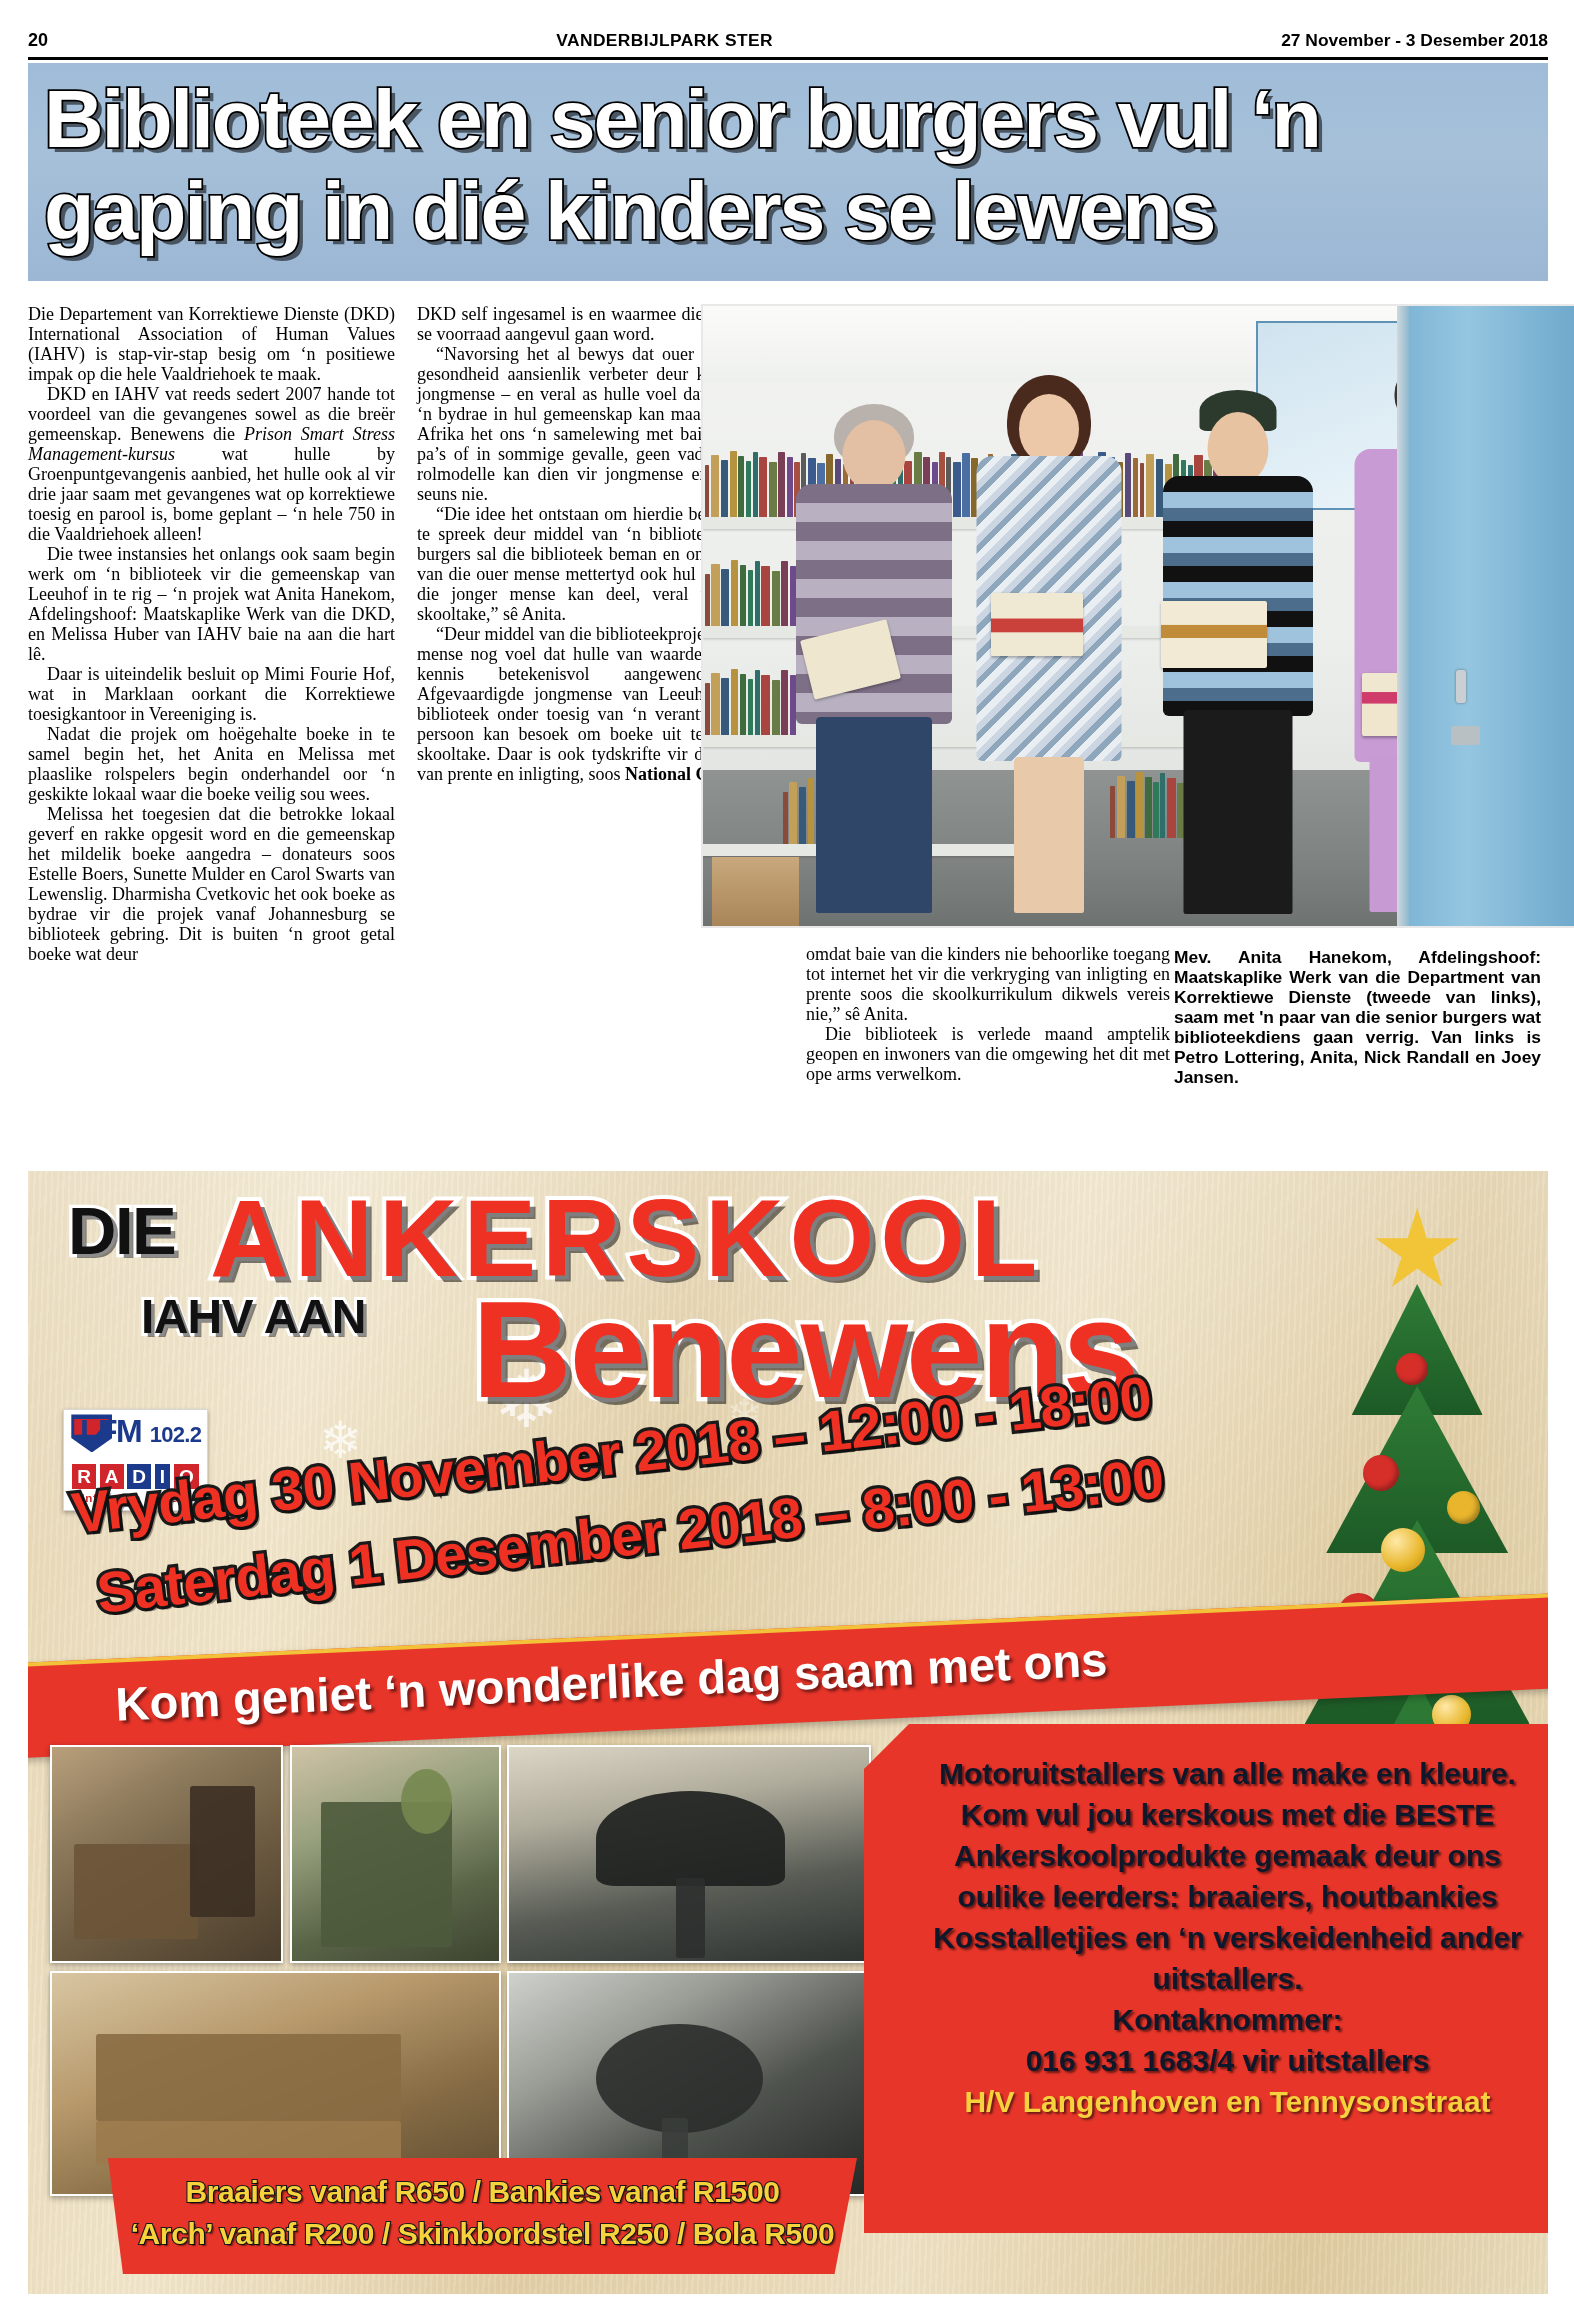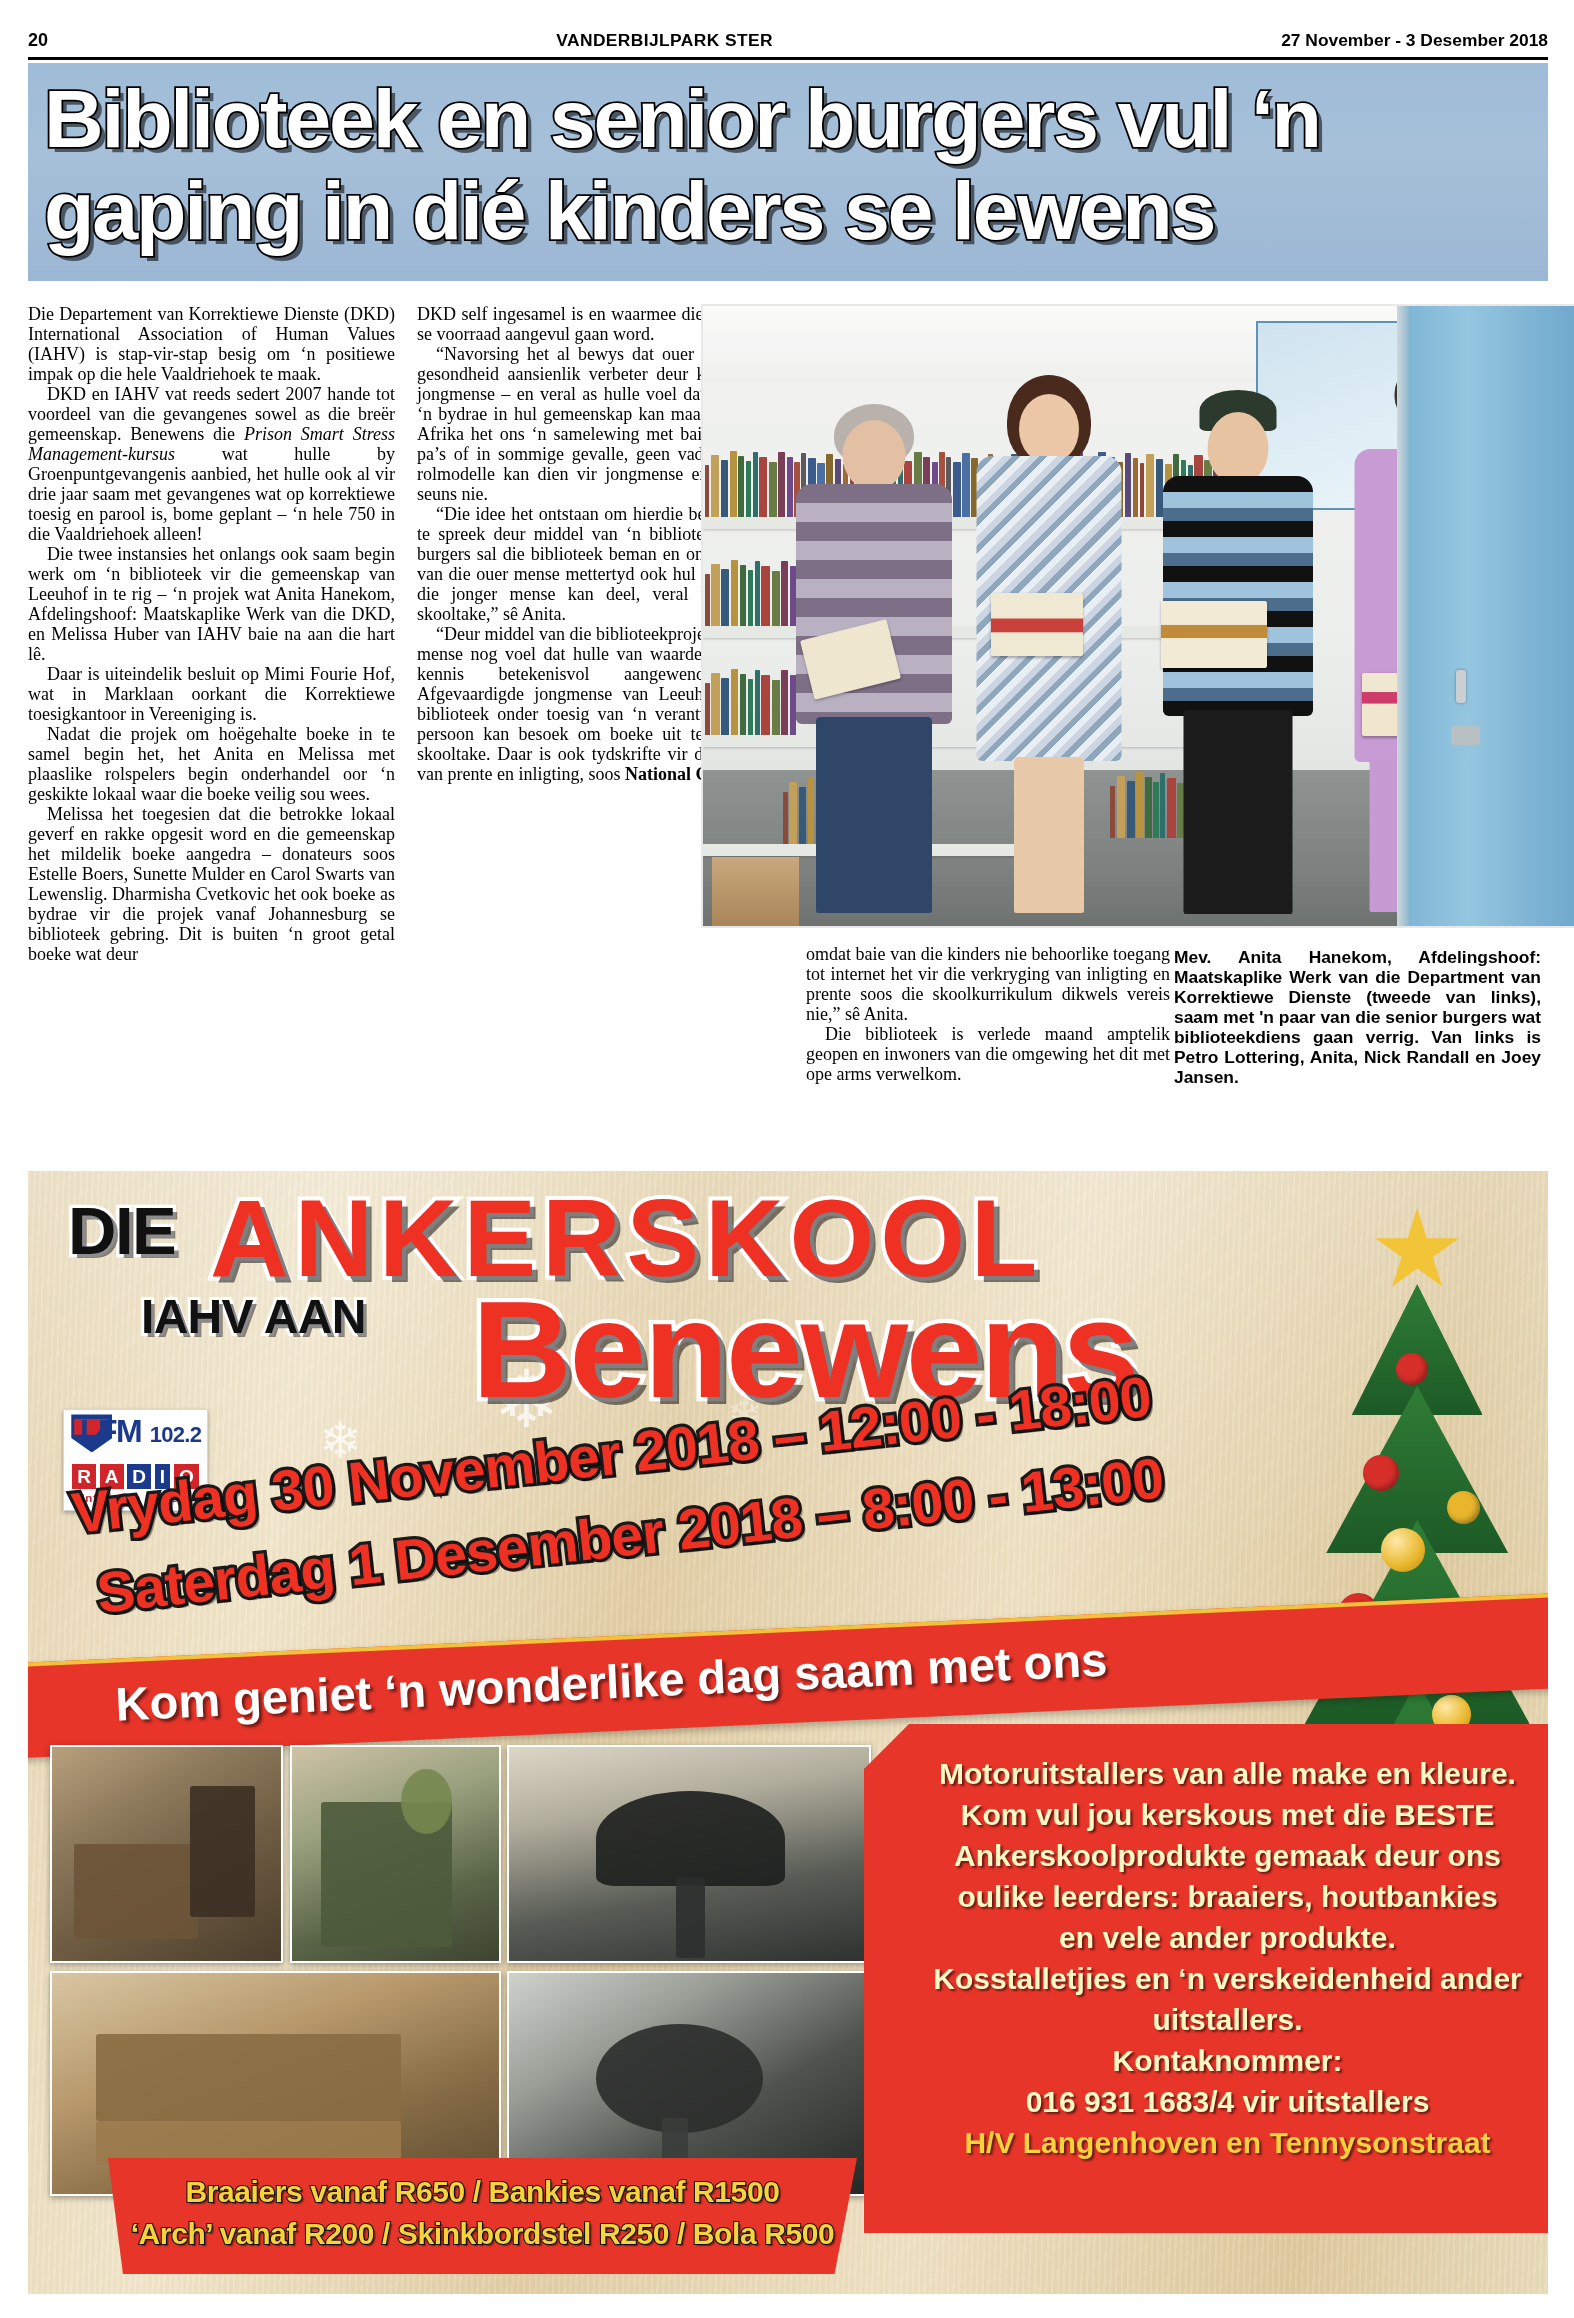--- a/index.html
+++ b/index.html
@@ -253,21 +253,21 @@
     position:absolute; left:836px; top:553px; width:720px; height:509px;
     background:#e8352a;
     clip-path:polygon(45px 0, 100% 0, 100% 100%, 0 100%, 0 45px);
     box-shadow:0 2.9px 8.7px rgba(0,0,0,.35);
   }
   .ad-panel-inner { position:absolute; left:29px; top:29px; right:22px;
                     text-align:center; }
   .ap-line {
     font-family:"Liberation Sans", sans-serif; font-weight:bold;
     font-size:30px; line-height:41px;
-    color:#fef9c3;
+    color:#0f172a;
     text-shadow:2.2px 2.2px 2.2px rgba(0,0,0,.55);
     white-space:nowrap;
   }
   .ap-line.yellow { color:#f6d33c; }
 
   
   .xtree { position:absolute; right:7.3px; top:44px; width:247px; height:872px; }
   .xt-layer { position:absolute; left:50%; transform:translateX(-50%);
               background:linear-gradient(180deg,#2f7d36,#1d5a26);
               clip-path:polygon(50% 0, 100% 100%, 0 100%); }
@@ -606,21 +606,20 @@
         <div class="ad-ph-obj" style="left:153px; top:145px; width:26px; height:73px; background:#3a3d3b;"></div>
       </div>
     </div>
 
     <div class="ad-panel">
       <div class="ad-panel-inner">
         <div class="ap-line">Motoruitstallers van alle make en kleure.</div>
         <div class="ap-line">Kom vul jou kerskous met die BESTE</div>
         <div class="ap-line">Ankerskoolprodukte gemaak deur ons</div>
         <div class="ap-line">oulike leerders: braaiers, houtbankies</div>
-        <div class="ap-line">en vele ander produkte.</div>
         <div class="ap-line">Kosstalletjies en ‘n verskeidenheid ander</div>
         <div class="ap-line">uitstallers.</div>
         <div class="ap-line">Kontaknommer:</div>
         <div class="ap-line">016 931  1683/4 vir uitstallers</div>
         <div class="ap-line yellow">H/V Langenhoven en Tennysonstraat</div>
       </div>
     </div>
 
     <div class="ad-prices">
       <div class="ad-price-line">Braaiers vanaf R650 / Bankies vanaf R1500</div>

